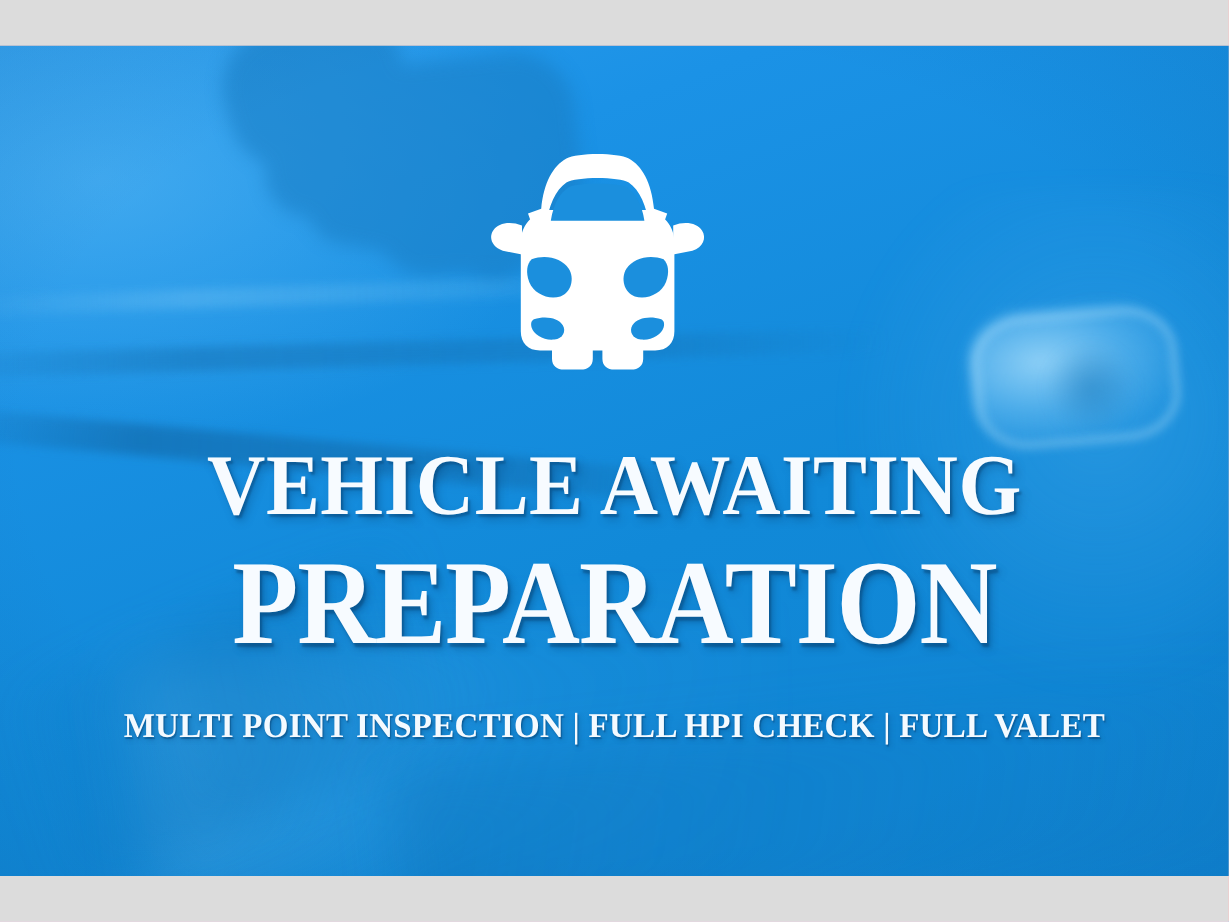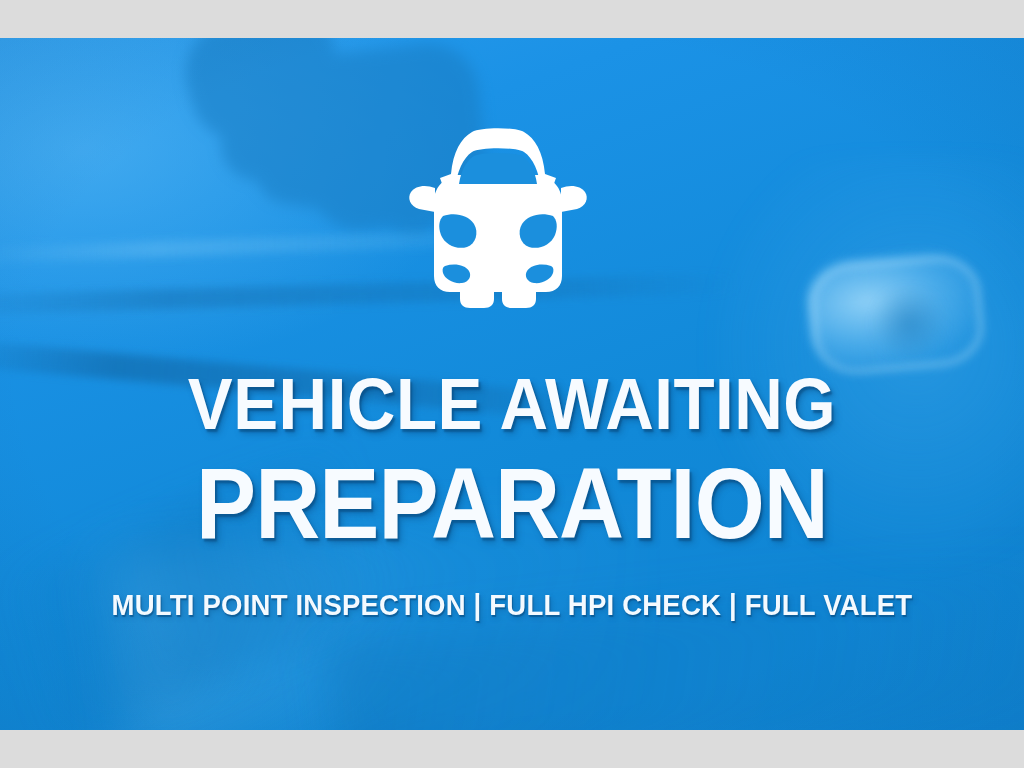--- a/index.html
+++ b/index.html
@@ -6,21 +6,21 @@
     margin: 0;
     padding: 0;
     background: #ffffff;
   }
   #stage {
     position: relative;
     width: 1024px;
     height: 768px;
     overflow: hidden;
     background: #fca5a5;
-    font-family: Liberation Sans, sans-serif;
+    font-family: Liberation Serif, serif;
   }
 
   
   .letterbox {
     position: absolute;
     left: 0;
     width: 1024px;
     background: #dcdcdc;
     z-index: 40;
   }

